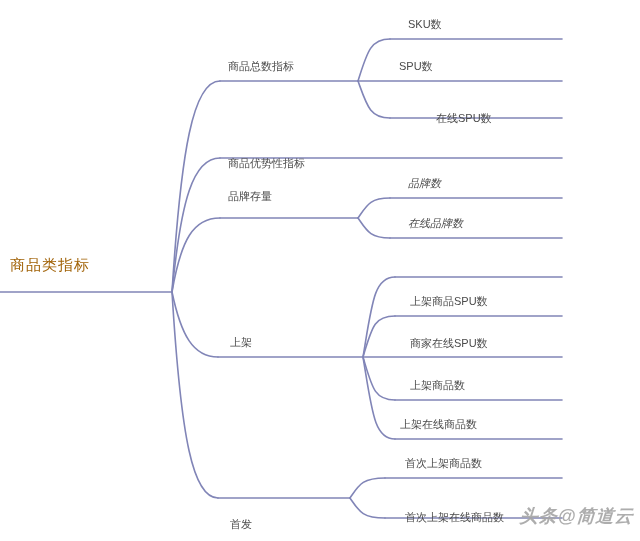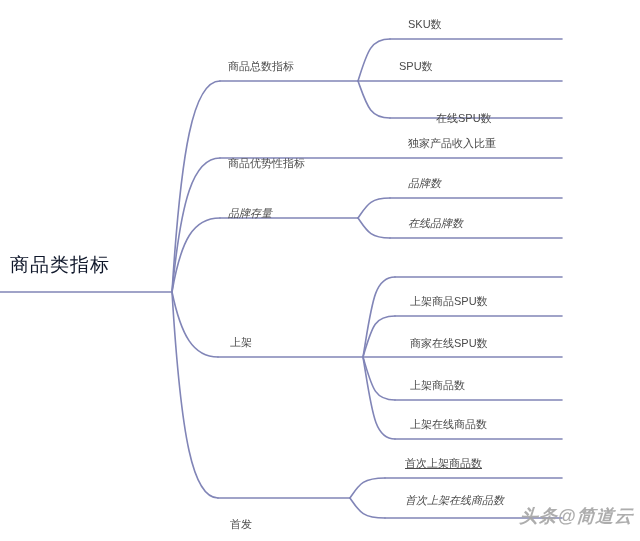--- a/index.html
+++ b/index.html
@@ -24,23 +24,23 @@
   }
   .node {
     position: absolute;
     white-space: nowrap;
     color: #4a4a4a;
     font-size: 11px;
     line-height: 16px;
     cursor: default;
   }
   .node.root {
-    font-size: 19px;
+    font-size: 15px;
     line-height: 22px;
-    color: #0f172a;
+    color: #a16207;
     letter-spacing: 1px;
     text-align: right;
   }
   .watermark {
     position: absolute;
     white-space: nowrap;
     color: #a5a5a5;
     font-size: 18px;
     font-weight: bold;
     font-style: italic;
@@ -94,36 +94,35 @@
     <path d="M350,498 C359,485 362,478 385,478"></path>
     <path d="M385,478 H562"></path>
     <path d="M350,498 C359,511 362,518 385,518"></path>
     <path d="M385,518 H562"></path>
   </svg>
 
   <div class="node root" style="left:10px; top:254px;">商品类指标</div>
 
   <div class="node" style="left:228px; top:58px;">商品总数指标</div>
   <div class="node" style="left:228px; top:135px;margin-top:20px;">商品优势性指标</div>
-  <div class="node" style="left:228px; top:205px;font-style:italic;">品牌存量</div>
+  <div class="node" style="left:228px; top:188px;">品牌存量</div>
   <div class="node" style="left:230px; top:334px;">上架</div>
   <div class="node" style="left:230px; top:475px;margin-top:41px;">首发</div>
 
   <div class="node" style="left:408px; top:16px;">SKU数</div>
   <div class="node" style="left:399px; top:58px;">SPU数</div>
   <div class="node" style="left:408px; top:110px;margin-left:28px;">在线SPU数</div>
 
-  <div class="node" style="left:408px; top:135px;">独家产品收入比重</div>
 
   <div class="node" style="left:408px; top:175px;font-style:italic;">品牌数</div>
   <div class="node" style="left:408px; top:215px;font-style:italic;">在线品牌数</div>
 
   <div class="node" style="left:410px; top:293px;">上架商品SPU数</div>
   <div class="node" style="left:410px; top:335px;">商家在线SPU数</div>
   <div class="node" style="left:410px; top:377px;">上架商品数</div>
-  <div class="node" style="left:410px; top:416px;font-family:Liberation Serif, serif;">上架在线商品数</div>
+  <div class="node" style="left:400px; top:416px;font-family:Liberation Serif, serif;">上架在线商品数</div>
 
-  <div class="node" style="left:405px; top:455px;text-decoration:underline;">首次上架商品数</div>
-  <div class="node" style="left:405px; top:492px;font-style:italic;">首次上架在线商品数</div>
+  <div class="node" style="left:405px; top:455px;">首次上架商品数</div>
+  <div class="node" style="left:405px; top:509px;">首次上架在线商品数</div>
 
   <div class="watermark" style="left:520px; top:504px;">头条@简道云</div>
 
 </div>
 
 </body></html>

